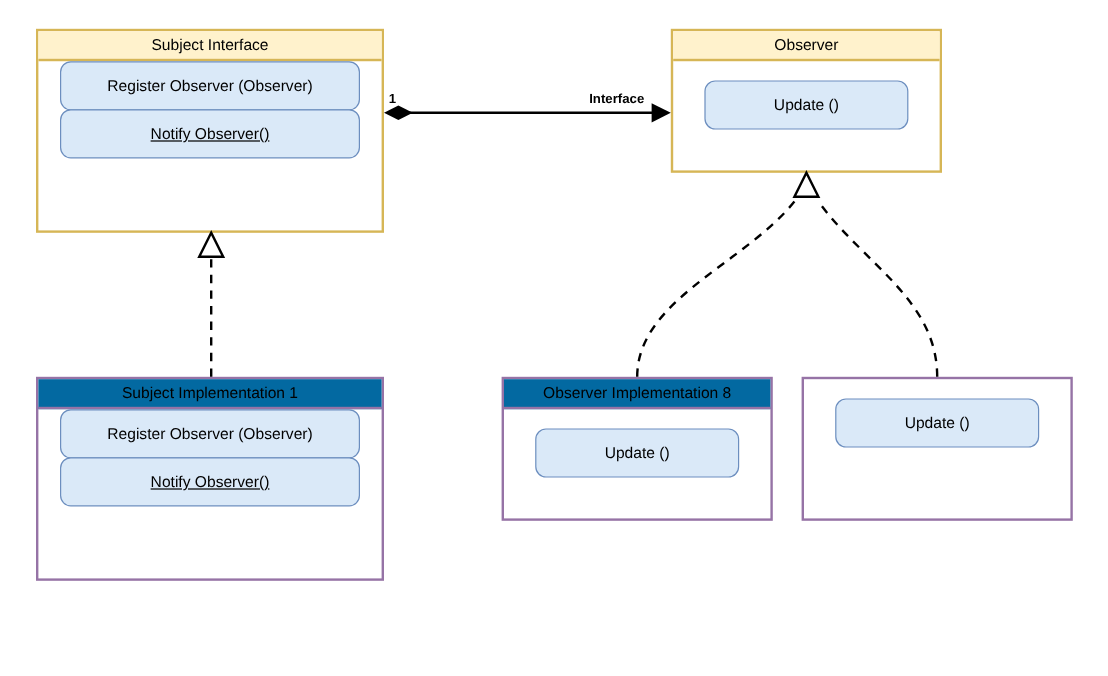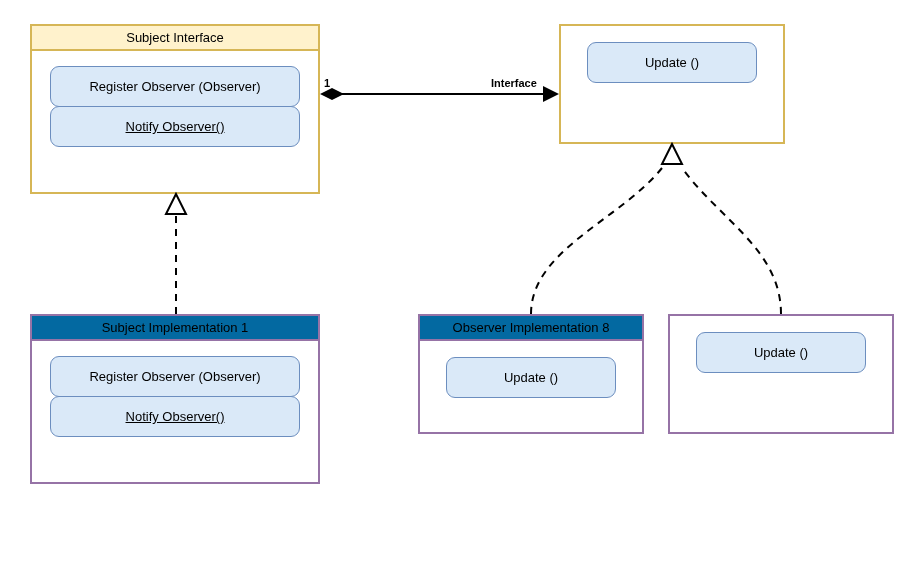--- a/index.html
+++ b/index.html
@@ -18,21 +18,21 @@
     box-sizing: border-box;
   }
   .box-header {
     text-align: center;
     font-weight: normal;
     font-size: 13px;
     padding: 4px 0;
     border-bottom: 2px solid;
   }
   .box-body {
-    padding: 15px 18px;
+    padding: 0 18px;
   }
   .method {
     border: 1.5px solid #6c8ebf;
     background: #dae9f8;
     border-radius: 9px;
     text-align: center;
     font-size: 13px;
     padding: 12px 6px;
     margin-bottom: 0px;
   }
@@ -73,20 +73,21 @@
 
 <div class="box yellow-box" style="left:30px; top:24px; width:290px; height:170px;">
   <div class="box-header">Subject Interface</div>
   <div class="box-body">
     <div class="method">Register Observer (Observer)</div>
     <div class="method">Notify Observer()</div>
   </div>
 </div>
 
 <div class="box yellow-box" style="left:559px; top:24px; width:226px; height:120px;">
+  <div class="box-header">Observer</div>
   <div class="box-body" style="padding:16px 26px;">
     <div class="method">Update ()</div>
   </div>
 </div>
 
 <div class="box purple-box" style="left:30px; top:314px; width:290px; height:170px;">
   <div class="box-header">Subject Implementation 1</div>
   <div class="box-body">
     <div class="method">Register Observer (Observer)</div>
     <div class="method">Notify Observer()</div>

